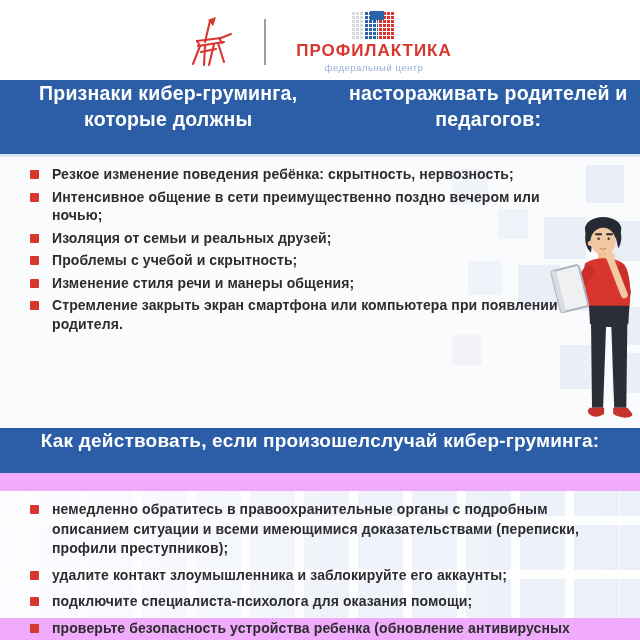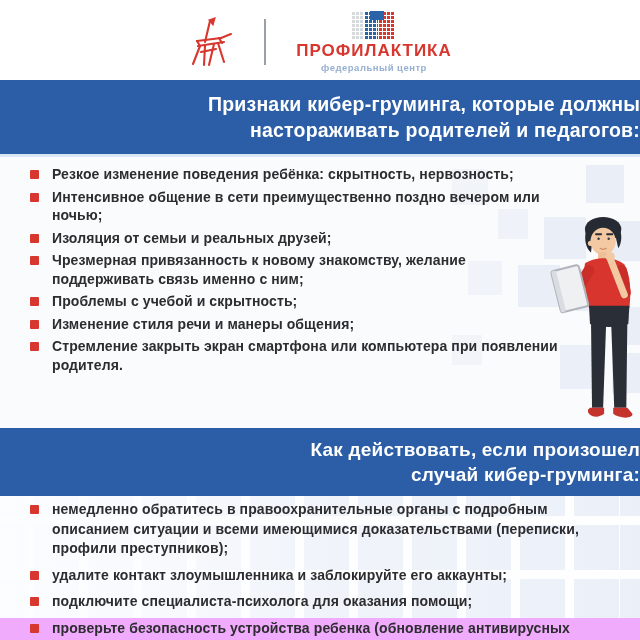--- a/index.html
+++ b/index.html
@@ -22,31 +22,30 @@
   .px-col { height:28px;
     background-image:
       repeating-linear-gradient(0deg, transparent 0 3px, #ffffff 3px 4px),
       repeating-linear-gradient(90deg, transparent 0 3px, #ffffff 3px 4px);
   }
   .px-gray { width:12px; background-color:#d7dadd; }
   .px-blue { width:13px; background-color:#2b63a8; }
   .px-red  { width:16px; background-color:#d7372f; }
   .px-cap  { position:absolute; right:11px; top:0; width:14px; height:9px; background:#2b63a8; }
   .brand-name { font-size:17px; font-weight:bold; letter-spacing:1px; color:#d7372f; line-height:1.1; }
-  .brand-sub  { font-size:9.5px; color:#96b0d2; letter-spacing:0.5px; margin-top:2px;font-weight:bold; }
+  .brand-sub  { font-size:9.5px; color:#96b0d2; letter-spacing:0.5px; margin-top:2px; }
 
   
   .band {
     position:absolute; left:0; width:640px; background:#2b5ea6;
-    display:flex; flex-direction:column; align-items:flex-end; justify-content:center;
+    display:flex; flex-direction:row; align-items:flex-start; justify-content:center;
     z-index:2;
-    padding-left:37px;
   }
   .band1 { top:76px; height:74px; }
-  .band2 { top:424px; height:68px; }
+  .band2 { top:424px; height:45px; }
   .band-line {
     color:#ffffff; font-weight:bold; text-align:center;
     font-size:19.5px; line-height:26px; letter-spacing:0.2px;
   }
   .band2 .band-line { font-size:19px; line-height:25px; }
 
   
   .sec1 {
     position:absolute; left:0; top:150px; width:640px; height:274px;
     background:#fafbfd; border-top:3px solid #d9e6f4; z-index:1;
@@ -141,24 +140,20 @@
           <span class="bullet"></span>
           <span class="item-text">Резкое изменение поведения ребёнка: скрытность, нервозность;</span>
         </li>
       <li>
           <span class="bullet"></span>
           <span class="item-text">Интенсивное общение в сети преимущественно поздно вечером или ночью;</span>
         </li>
       <li>
           <span class="bullet"></span>
           <span class="item-text">Изоляция от семьи и реальных друзей;</span>
-        </li>
-      <li>
-          <span class="bullet"></span>
-          <span class="item-text">Чрезмерная привязанность к новому знакомству, желание поддерживать связь именно с ним;</span>
         </li>
       <li>
           <span class="bullet"></span>
           <span class="item-text">Проблемы с учебой и скрытность;</span>
         </li>
       <li>
           <span class="bullet"></span>
           <span class="item-text">Изменение стиля речи и манеры общения;</span>
         </li>
       <li>

